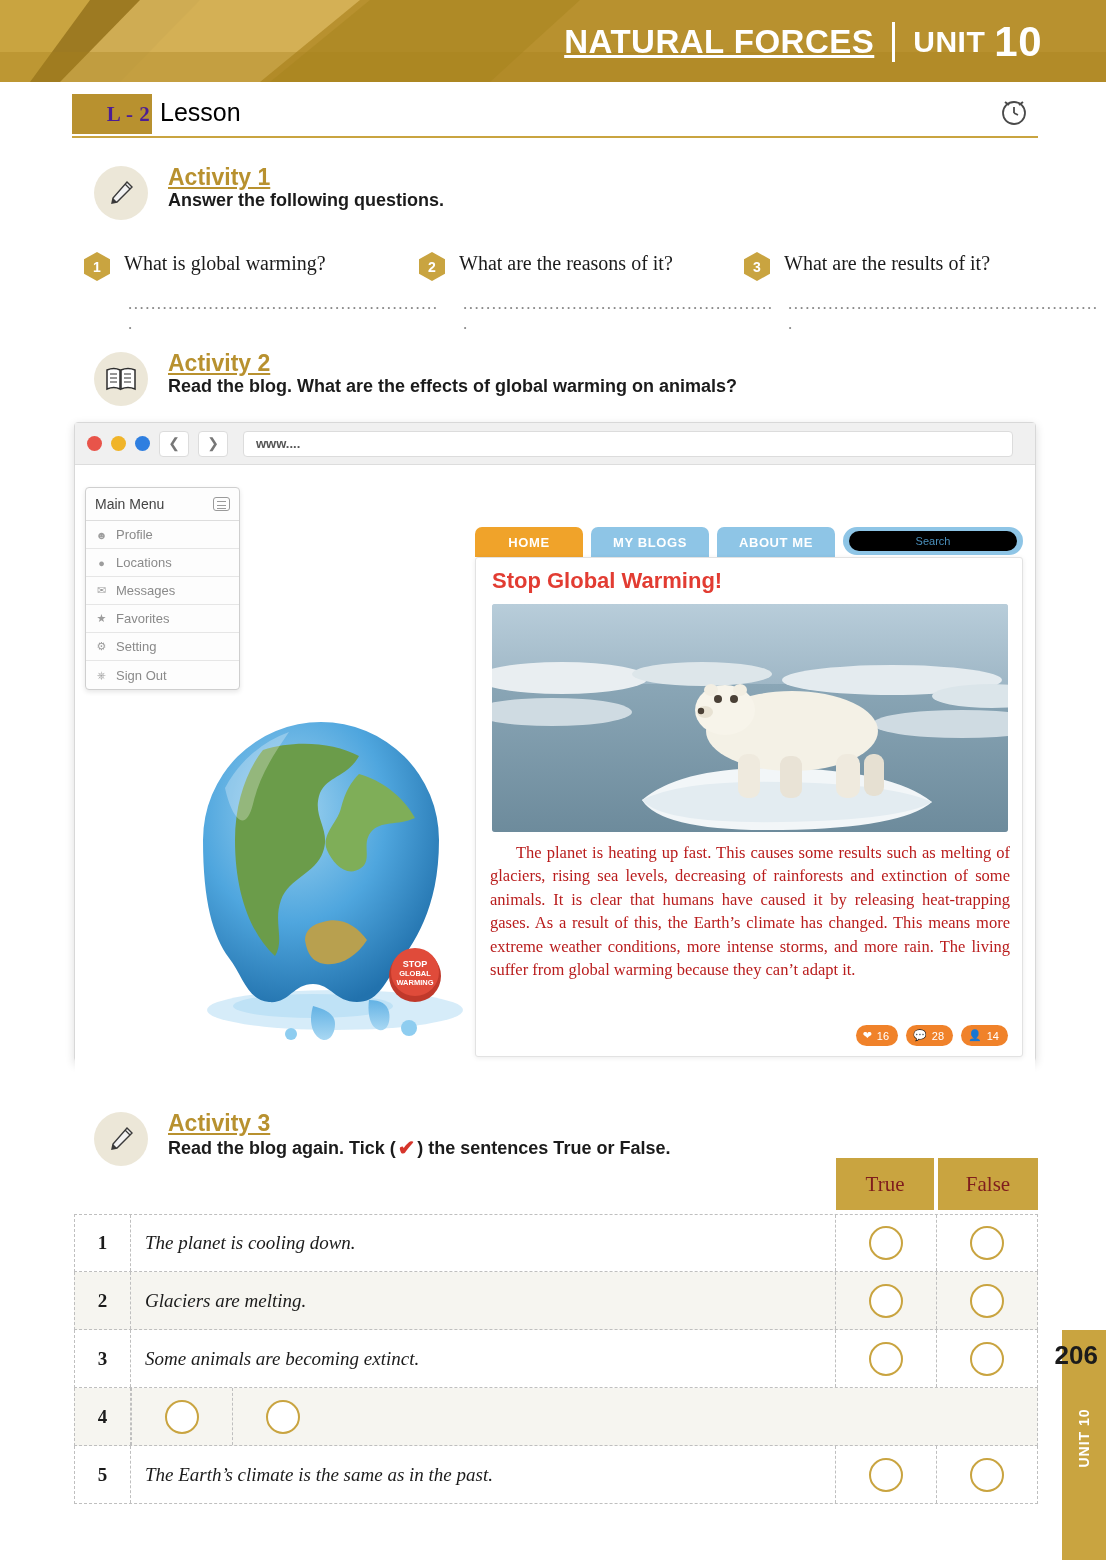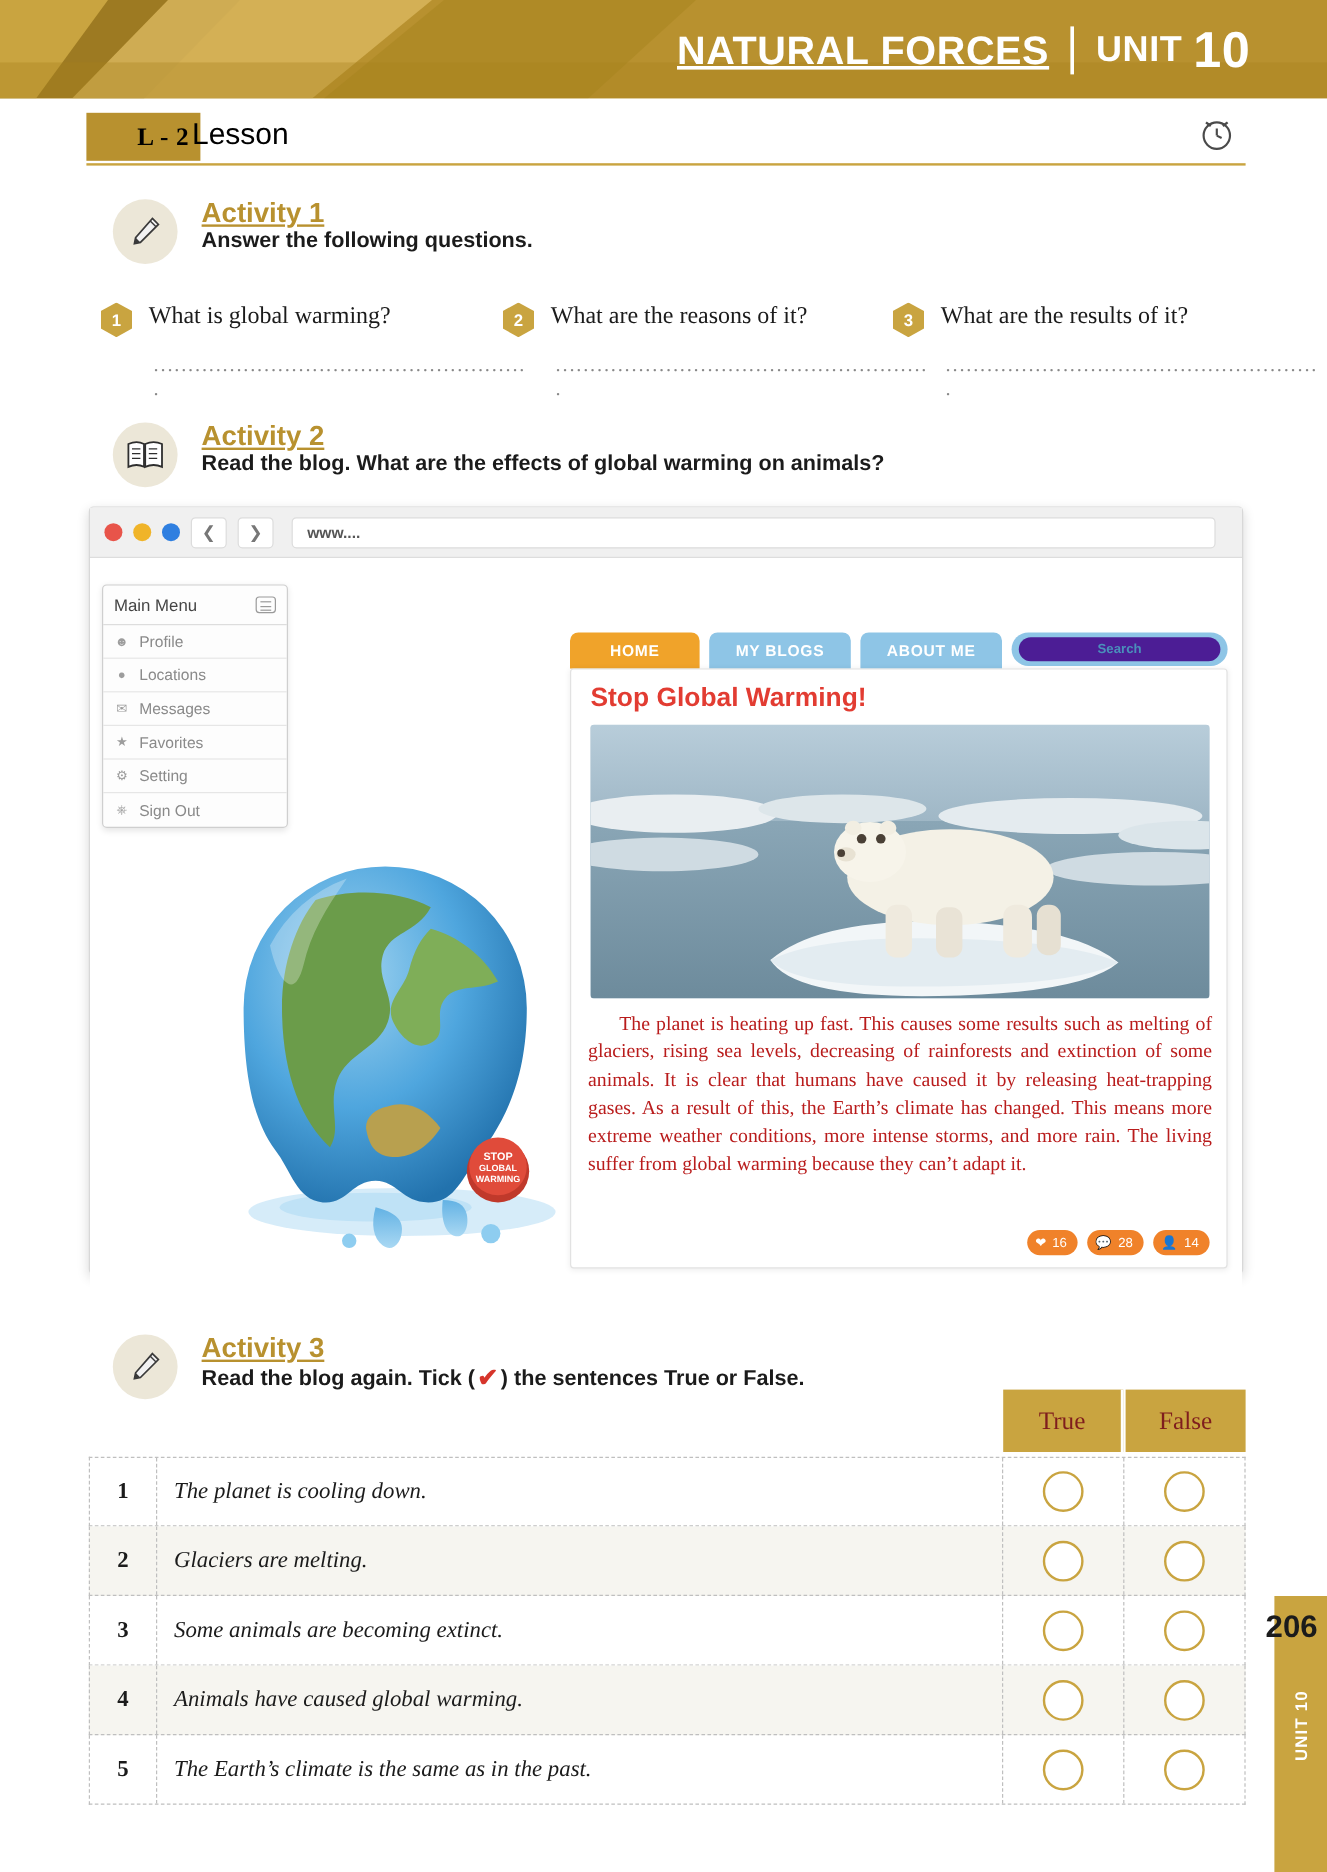--- a/index.html
+++ b/index.html
@@ -33,22 +33,22 @@
   .hdr-div { width: 3px; height: 40px; background: #ffffff; margin-right: 18px; }
   .hdr-unit { font-size: 30px; }
   .hdr-num { font-size: 42px; margin-left: 9px; }
 
   
   .lesson-bar {
     position: absolute; left: 72px; top: 94px; width: 966px; height: 44px;
     border-bottom: 2px solid #c9a440;
   }
   .lesson-tag {
-    position: absolute; left: 0; top: 0; width: 95px; height: 40px;
-    background: #b8912f; color: #000000;
+    position: absolute; left: 0; top: 0; width: 80px; height: 40px;
+    background: #b8912f; color: #4c1d95;
     font-family: "Liberation Serif", serif; font-weight: bold; font-size: 21px;
     display: flex; align-items: center; justify-content: center; letter-spacing: .5px; padding-left: 33px;
   }
   .lesson-label {
     position: absolute; left: 88px; top: 4px;
     font-family: "Liberation Sans", sans-serif; font-weight: normal;
     font-size: 25px; color: #000000;
   }
   .clock-icon { position: absolute; right: 6px; top: 0px; }
 
@@ -152,23 +152,23 @@
   }
   .tab.home { left: 0; width: 108px; background: #f0a32a; }
   .tab.blogs { left: 116px; width: 118px; background: #8ec5e6; }
   .tab.about { left: 242px; width: 118px; background: #8ec5e6; }
   .search-pill {
     position: absolute; left: 368px; top: 0; width: 180px; height: 28px;
     background: #8ec5e6; border-radius: 14px;
     display: flex; align-items: center; justify-content: center;
   }
   .search-inner {
-    width: 168px; height: 20px; background: #4c1d95; border-radius: 10px;
+    width: 168px; height: 20px; background: #000000; border-radius: 10px;
     display: flex; align-items: center; justify-content: center;
-    font-family: "Liberation Sans", sans-serif; font-weight: bold; font-size: 11px; color: #4a8fbb;
+    font-family: "Liberation Sans", sans-serif; font-weight: normal; font-size: 11px; color: #4a8fbb;
   }
   .blog-card {
     position: absolute; left: 400px; top: 92px; width: 548px; height: 500px;
     background: #fff; border: 1px solid #e2e2e2; border-radius: 3px;
     box-shadow: 0 1px 5px rgba(0,0,0,.08);
   }
   .blog-title {
     position: absolute; left: 16px; top: 10px;
     font-family: "Liberation Sans", sans-serif; font-weight: bold; font-size: 22px; color: #e23c32;
   }
@@ -509,21 +509,20 @@
       <div class="tf-sent">Some animals are becoming extinct.</div>
       <div class="tf-opt">
           <span class="circle"></span>
         </div>
       <div class="tf-opt">
           <span class="circle"></span>
         </div>
     </div>
     <div class="tf-row even">
       <div class="tf-num">4</div>
-      <div class="tf-sent">Animals have caused global warming.</div>
       <div class="tf-opt">
           <span class="circle"></span>
         </div>
       <div class="tf-opt">
           <span class="circle"></span>
         </div>
     </div>
     <div class="tf-row">
       <div class="tf-num">5</div>
       <div class="tf-sent">The Earth’s climate is the same as in the past.</div>

